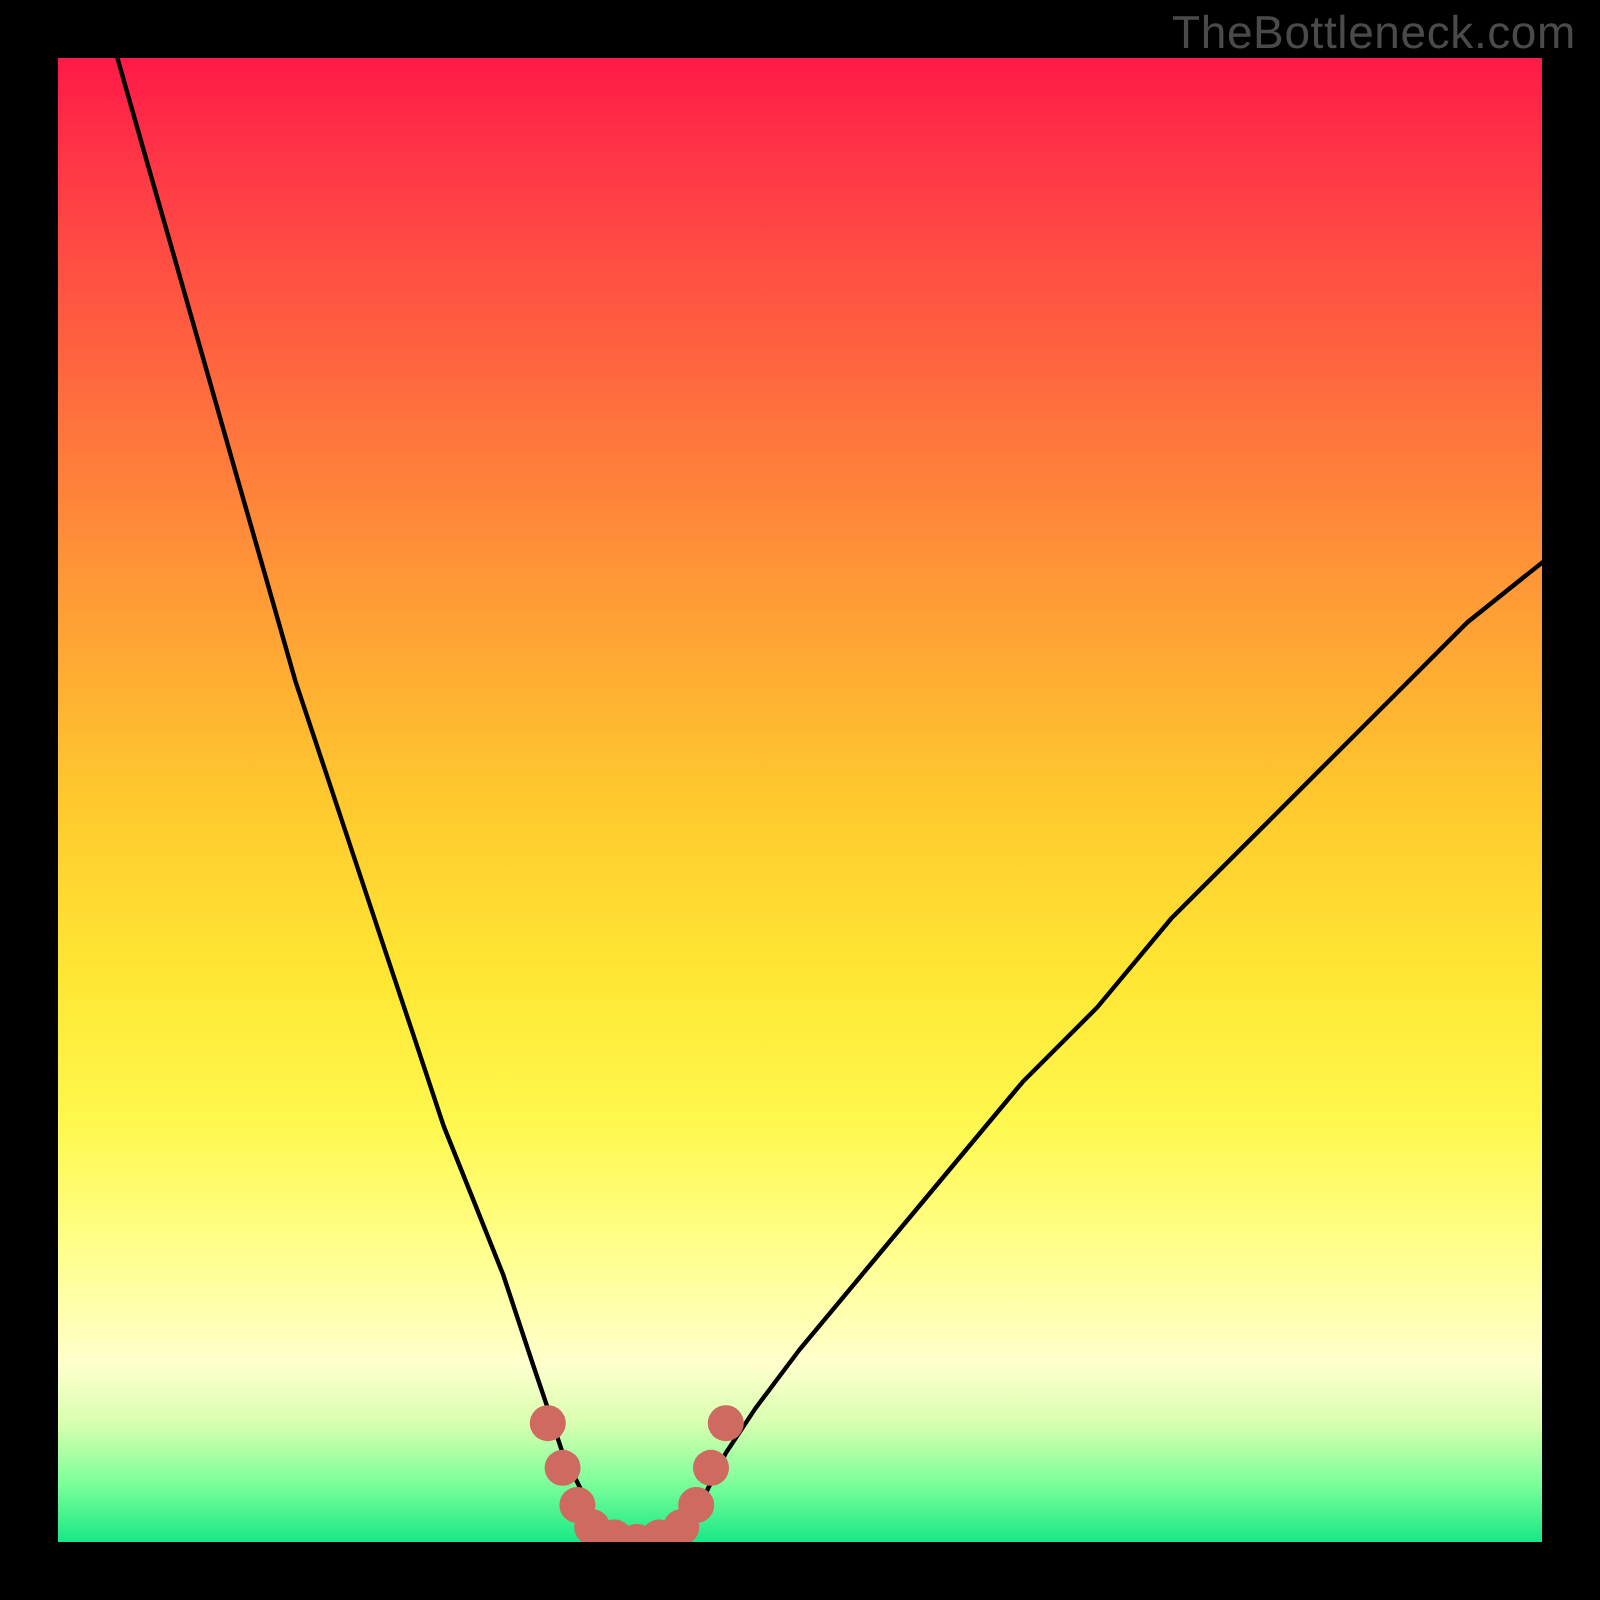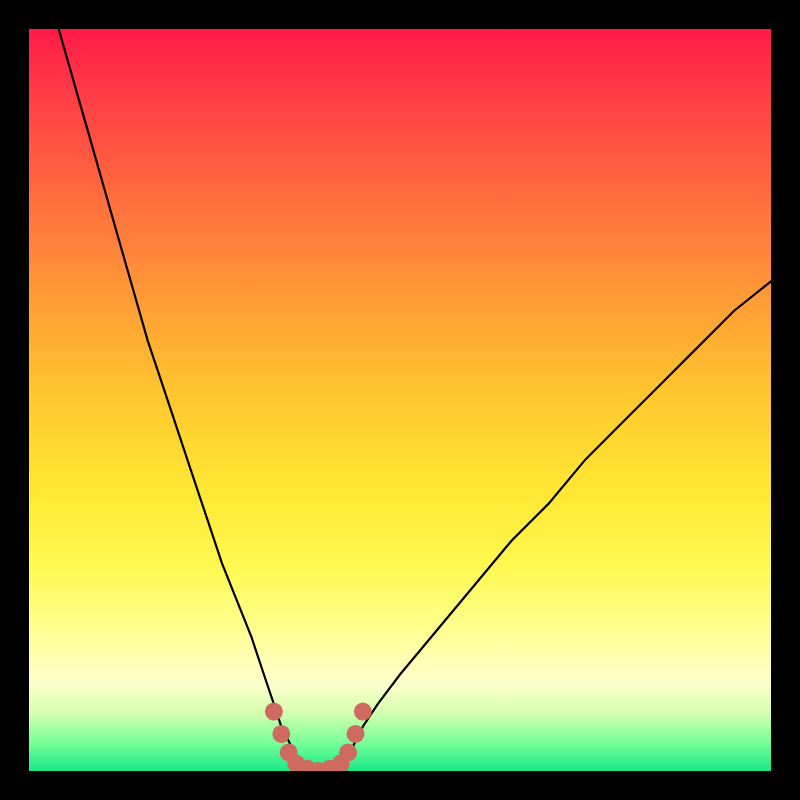--- a/index.html
+++ b/index.html
@@ -77,13 +77,14 @@
           <circle cx="289.4" cy="742.0" r="9" fill="#cf6a61"></circle>
           <circle cx="300.5" cy="739.8" r="9" fill="#cf6a61"></circle>
           <circle cx="311.6" cy="734.6" r="9" fill="#cf6a61"></circle>
           <circle cx="319.1" cy="723.5" r="9" fill="#cf6a61"></circle>
           <circle cx="326.5" cy="704.9" r="9" fill="#cf6a61"></circle>
           <circle cx="333.9" cy="682.6" r="9" fill="#cf6a61"></circle>
         </g>
     </svg>
   </div>
 
+  <div class="watermark">TheBottleneck.com</div>
 </div>
 
 </body></html>

